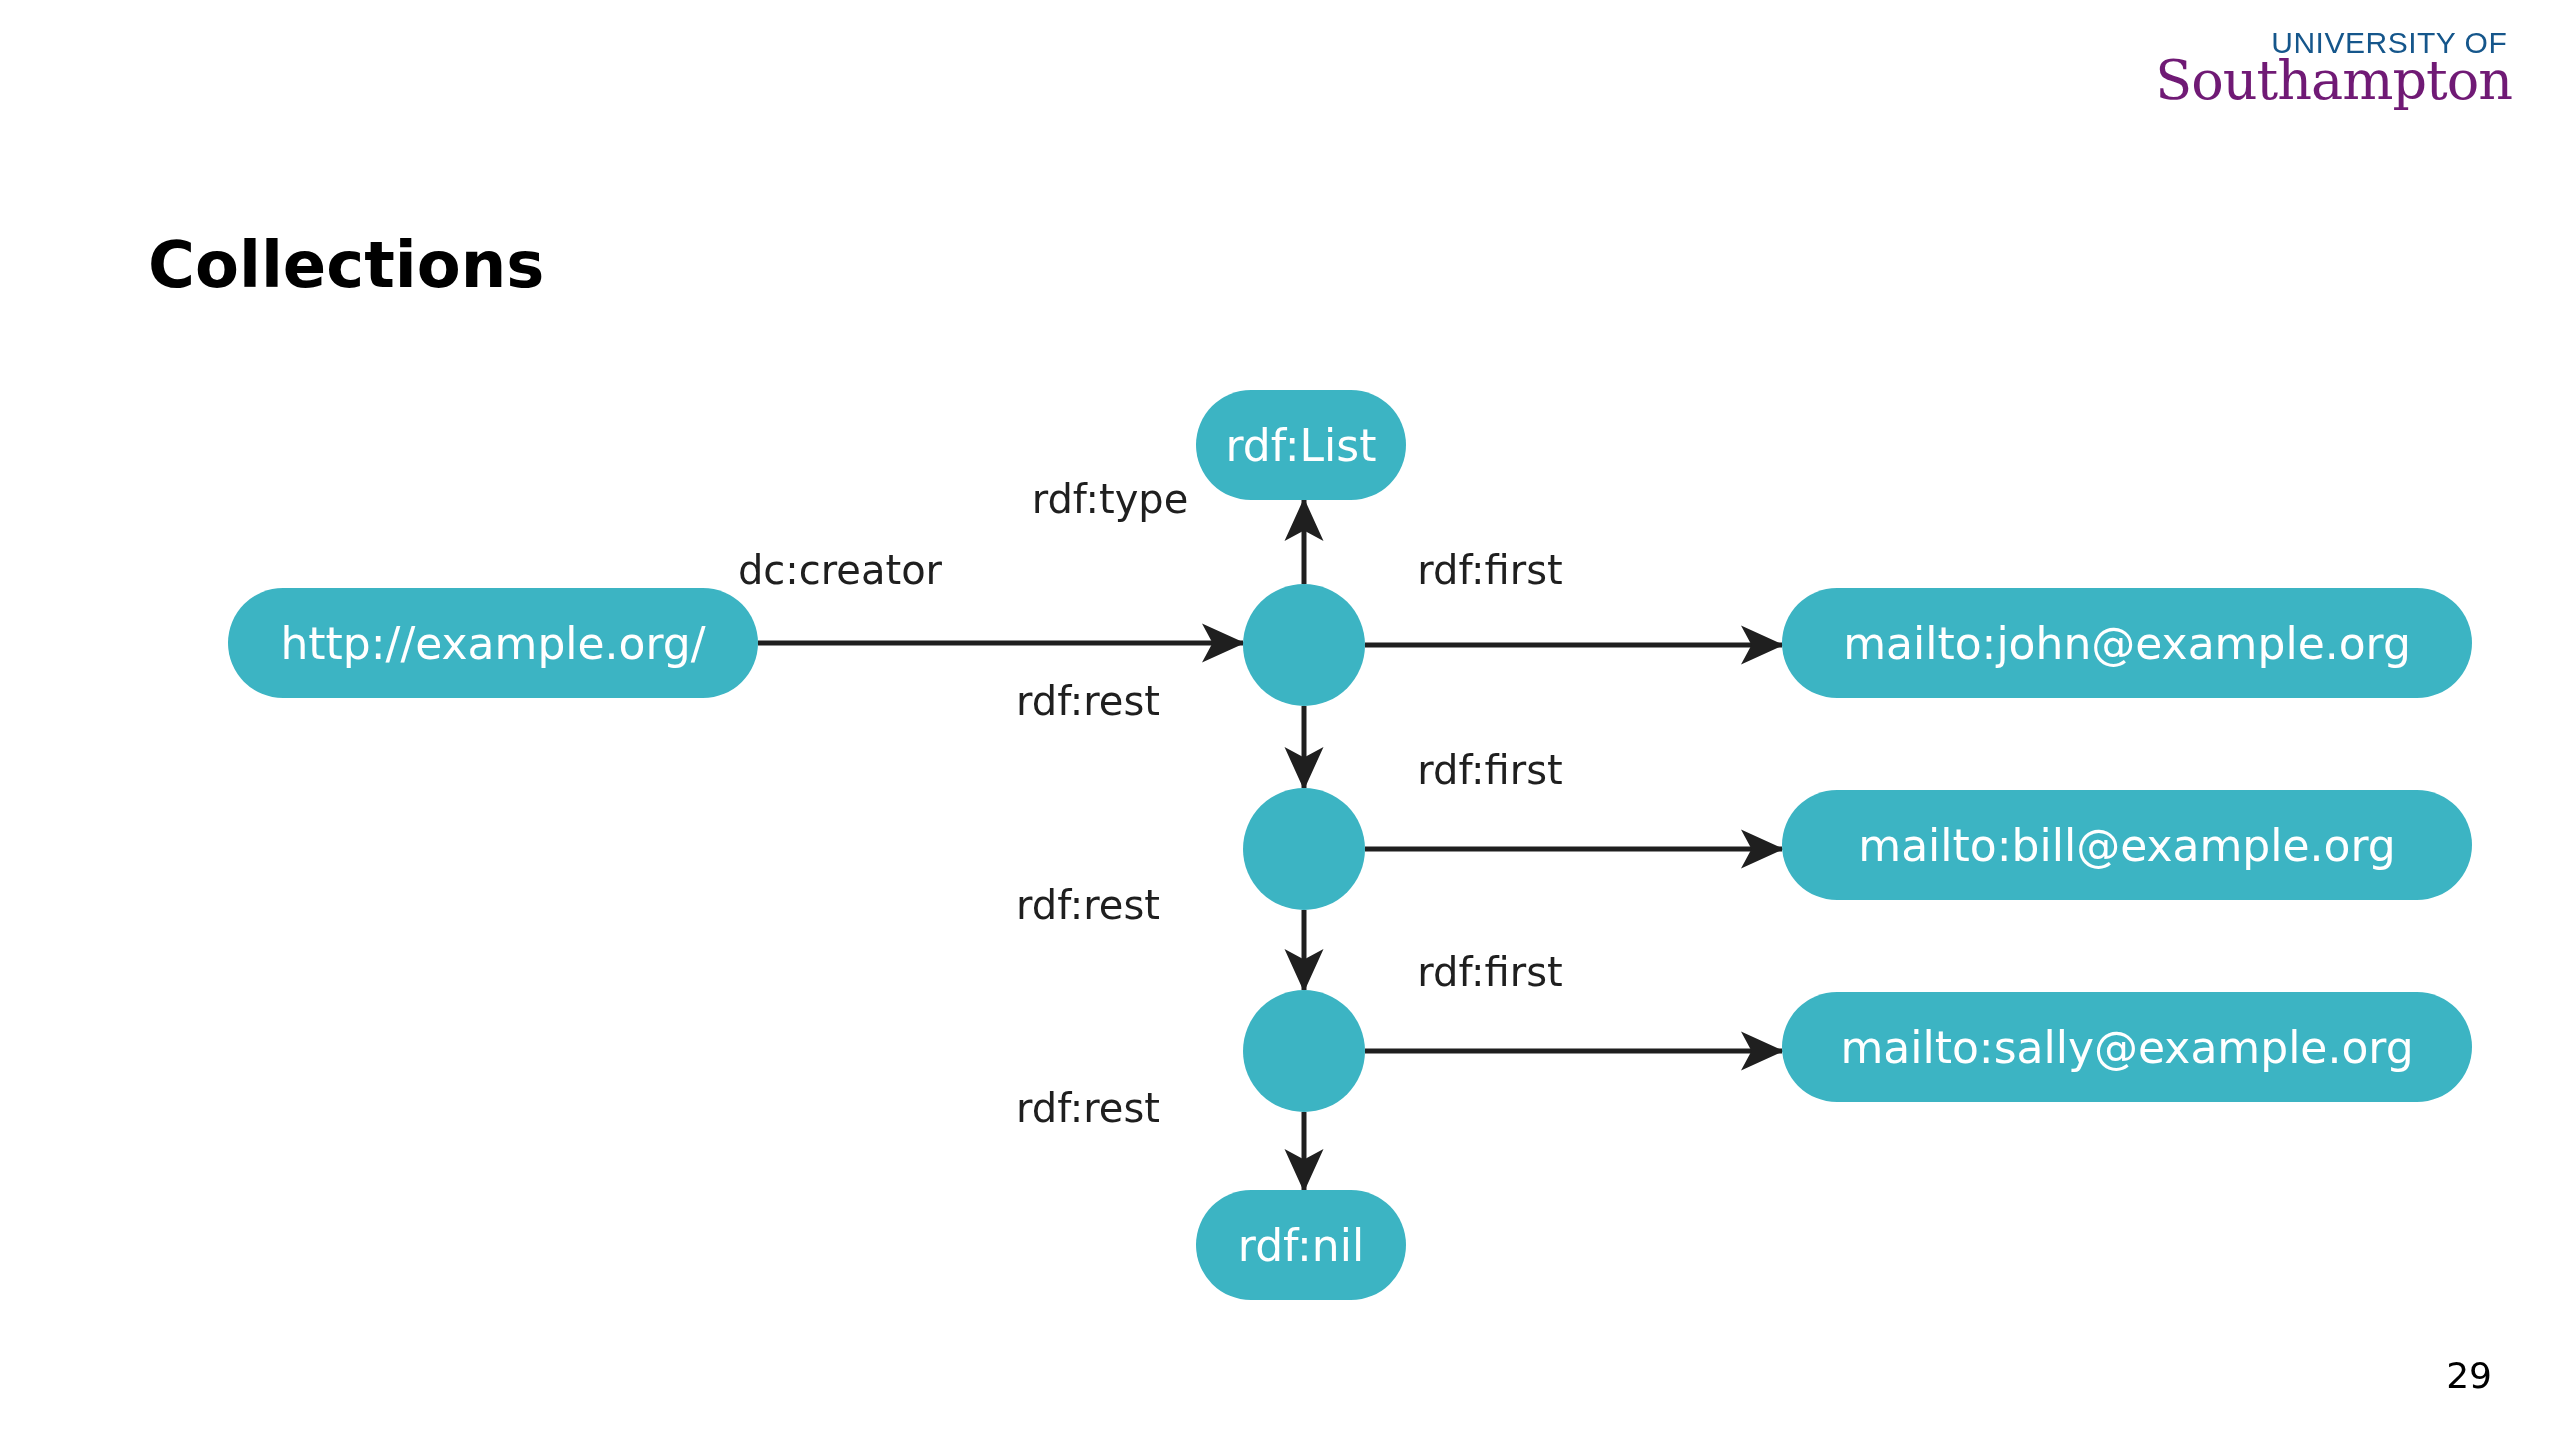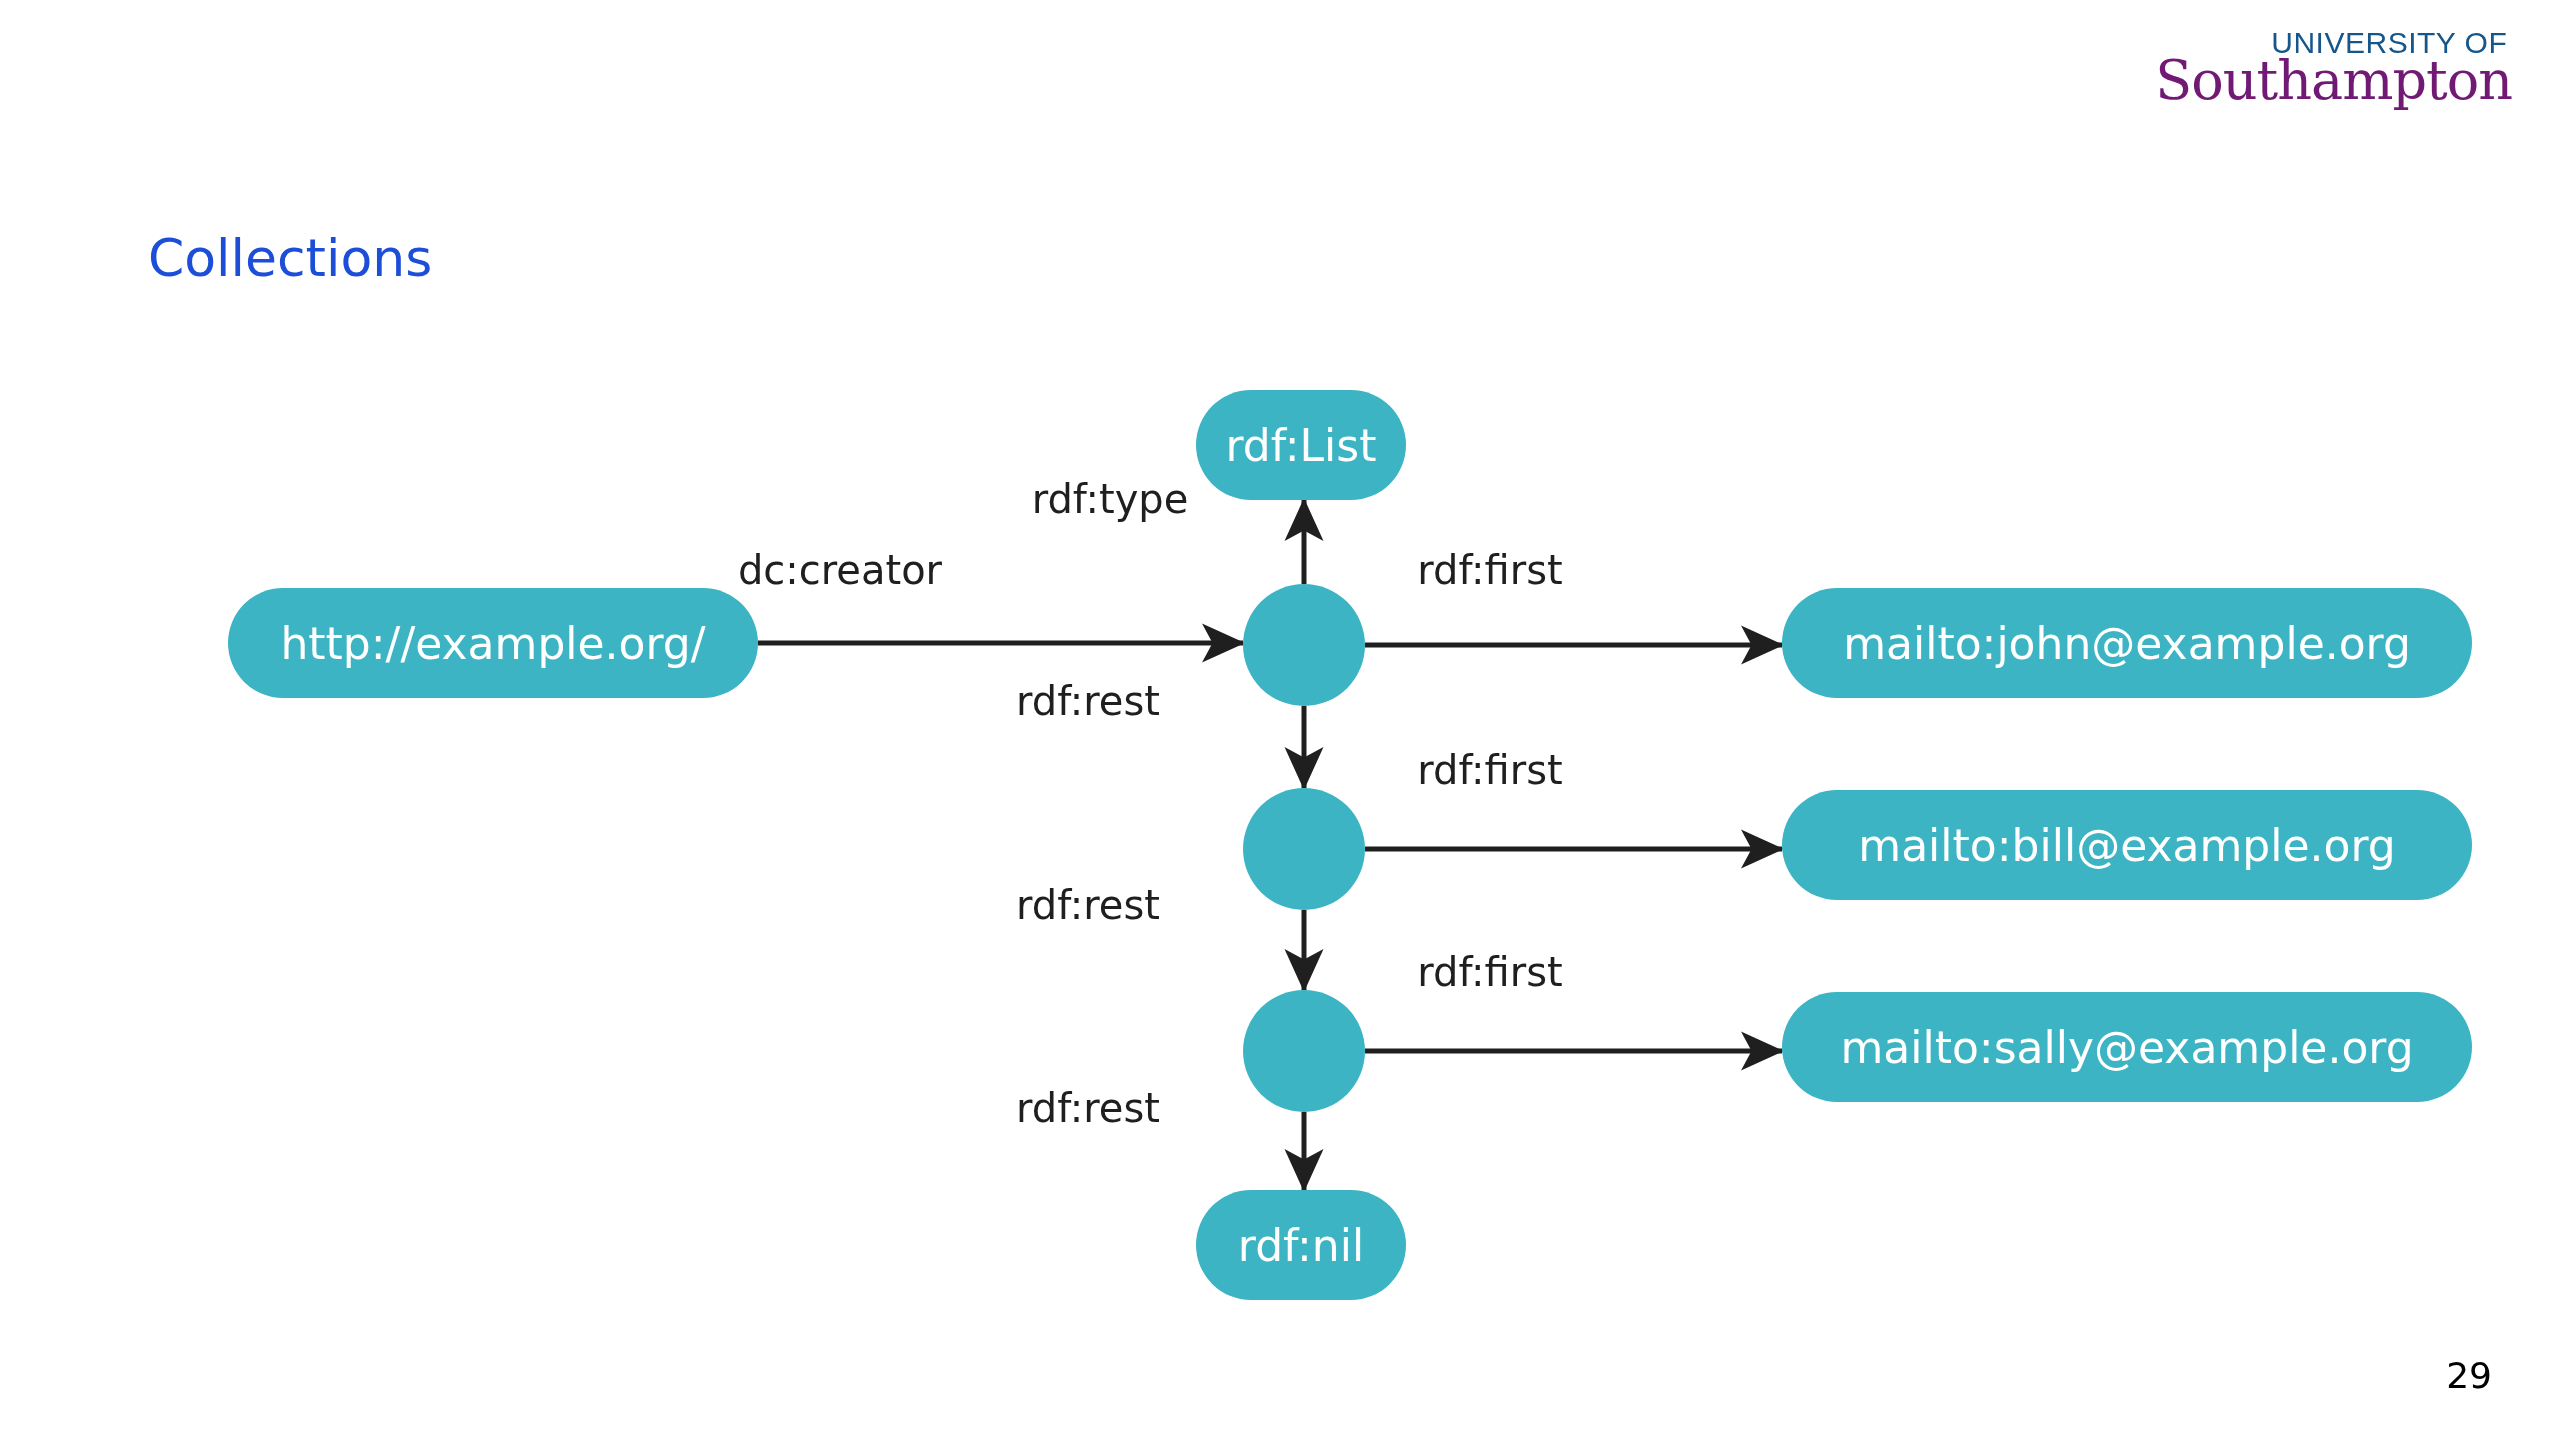--- a/index.html
+++ b/index.html
@@ -44,23 +44,23 @@
     display: block;
     letter-spacing: -1px;
     color: #701a75;
   }
 
   
   .slide-title {
     position: absolute;
     left: 148px;
     top: 228px;
-    font-size: 52px;
-    font-weight: 400;
-    color: #1d4ed8;
+    font-size: 64px;
+    font-weight: 700;
+    color: #000000;
     letter-spacing: 0px;
     white-space: nowrap;
   }
 
   
   .page-number {
     position: absolute;
     right: 68px;
     bottom: 44px;
     font-size: 36px;

